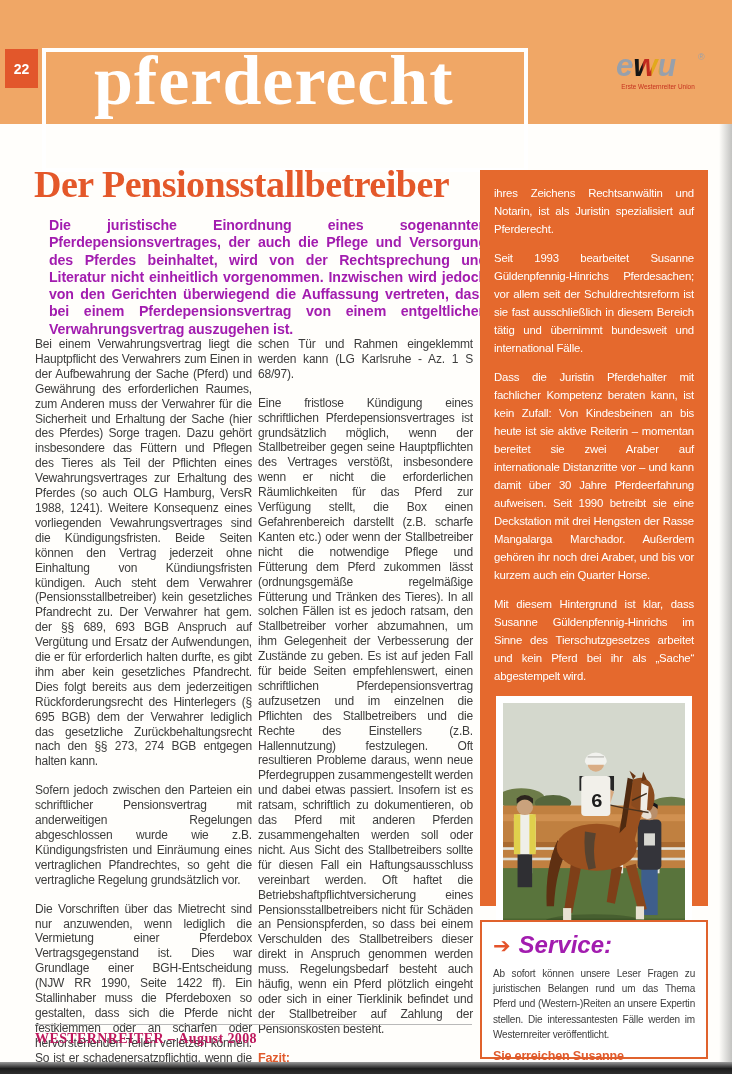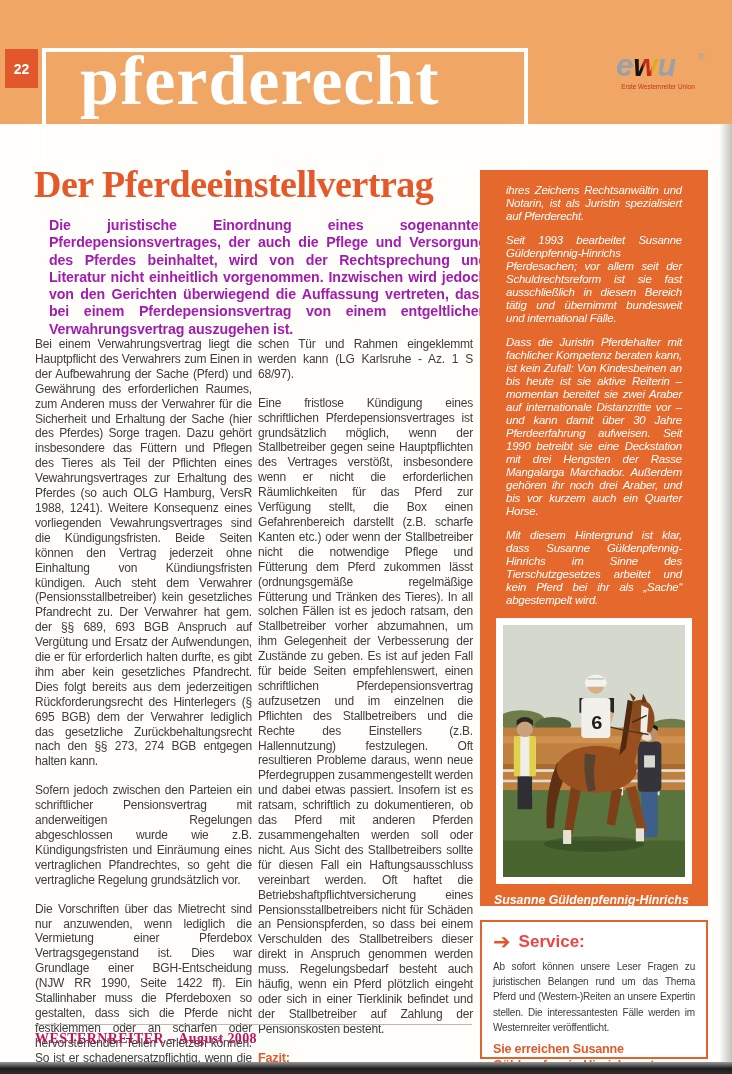--- a/index.html
+++ b/index.html
@@ -3,21 +3,21 @@
 <meta charset="utf-8">
 <style>
   html,body { margin:0; padding:0; background:#dcdcda; }
   .page { position:relative; width:732px; height:1074px; background:#fffefb; overflow:hidden;
           font-family:"Liberation Sans","DejaVu Sans",sans-serif; }
 
   
   .band { position:absolute; left:0; top:0; width:732px; height:124px; background:#F0A766; }
   .band-frame { position:absolute; left:42px; top:48px; width:478px; height:116px;
                 border:4px solid #ffffff; }
-  .band-title { position:absolute; left:80px; top:46px; font-family:"Liberation Serif","DejaVu Serif",serif;
+  .band-title { position:absolute; left:94px; top:46px; font-family:"Liberation Serif","DejaVu Serif",serif;
                 font-size:70px; font-weight:600; color:#ffffff; letter-spacing:1px; line-height:1; }
   .pagenum { position:absolute; left:5px; top:49px; width:33px; height:39px; background:#E2572B;
              color:#fff; font-weight:bold; font-size:14px; display:flex; align-items:center; justify-content:center; }
   .logo { position:absolute; left:606px; top:46px; width:106px; height:46px; }
 
   
   .article-title { position:absolute; left:34px; top:162px; font-family:"Liberation Serif","DejaVu Serif",serif;
                    font-size:38px; font-weight:bold; color:#E4582A; letter-spacing:-0.5px; }
   .intro { position:absolute; left:49px; top:217px; width:438px; font-size:14.2px; font-weight:bold;
            color:#a21caf; line-height:17.3px; text-align:justify; letter-spacing:-0.1px; }
@@ -28,32 +28,32 @@
   .col p { margin:0 0 14px 0; }
   .col-left { left:35px; width:217px; }
   .col-mid  { left:258px; width:215px; }
   .fazit-label { color:#E05A2C; font-weight:bold; font-size:12.6px; margin:8px 0 2px; }
   .fazit-text { margin:0; }
 
   
   .sidebar { position:absolute; left:480px; top:170px; width:228px; height:736px; background:#E5692D;
              color:#ffffff; box-sizing:border-box; padding:14px 14px 10px; }
   .sidebar h2 { font-size:15px; font-weight:bold; margin:2px 0 13px; letter-spacing:0; }
-  .sidebar .sb-text p { font-size:11.4px; line-height:13px; margin:0 12px 11px; text-align:justify; letter-spacing:-0.2px;font-style:italic; }
+  .sidebar .sb-text p { font-size:11.4px; line-height:18px; margin:0 0 11px; text-align:justify; letter-spacing:-0.2px; }
   .photo-frame { background:#ffffff; padding:7px; margin:4px 2px 9px; }
   .photo-frame svg { display:block; width:100%; height:252px; }
   .caption { font-style:italic; font-weight:bold; font-size:12.3px; line-height:15.8px; }
   .caption div { margin:0; }
 
   
   .service { position:absolute; left:480px; top:920px; width:228px; height:139px; background:#ffffff;
              border:2px solid #E0622D; box-sizing:border-box; padding:7px 11px; }
   .service-head { display:flex; align-items:center; gap:8px; margin:2px 0 7px; }
   .service-arrow { color:#E4532B; font-size:21px; font-weight:bold; line-height:1; }
-  .service-title { color:#ef4444; font-size:17px; font-weight:bold; letter-spacing:0; }
+  .service-title { color:#a21caf; font-size:24px; font-weight:bold; letter-spacing:0;font-style:italic; }
   .service-body { font-size:10px; line-height:15.2px; color:#3d3d3d; text-align:justify;
                   letter-spacing:-0.2px; margin:0 0 7px; }
   .service-contact { font-size:12.6px; line-height:15.8px; color:#E05A2C; font-weight:bold; letter-spacing:-0.2px; }
 
   
   .footer-rule { position:absolute; left:35px; top:1024px; width:437px; height:1px; background:#b9b9b9; }
   .footer { position:absolute; left:35px; top:1031px; width:437px; 
             font-family:"Liberation Serif","DejaVu Serif",serif; font-size:14px; font-weight:600;
             color:#be185d; letter-spacing:0.4px; }
   .right-edge { position:absolute; right:0; top:124px; width:13px; height:938px;
@@ -84,21 +84,21 @@
           <stop offset="70%" stop-color="#E2A91C"></stop>
         <stop offset="74%" stop-color="#98A0AB"></stop>
           <stop offset="100%" stop-color="#98A0AB"></stop>
       </linearGradient>
     </defs>
     <text x="10" y="30" font-family="Liberation Sans, sans-serif" font-size="31" font-weight="bold" font-style="italic" fill="url(#wgrad)">ewu</text>
     <text x="92" y="14" font-size="9" fill="#98A0AB">®</text>
     <text x="52" y="43" font-size="6.4" fill="#C5321F" text-anchor="middle">Erste Westernreiter Union</text>
   </svg>
 
-  <div class="article-title">Der Pferdeeinstellvertrag</div>
+  <div class="article-title">Der Pensionsstallbetreiber</div>
   <div class="intro">Die juristische Einordnung eines sogenannten Pferdepensionsvertrages, der auch die Pflege und Versorgung des Pferdes beinhaltet, wird von der Rechtsprechung und Literatur nicht einheitlich vorgenommen. Inzwischen wird jedoch von den Gerichten überwiegend die Auffassung vertreten, dass bei einem Pferdepensionsvertrag von einem entgeltlichen Verwahrungsvertrag auszugehen ist.</div>
 
   <div class="col col-left">
       <p>Bei einem Verwahrungsvertrag liegt die Hauptpflicht des Verwahrers zum Einen in der Aufbewahrung der Sache (Pferd) und Gewährung des erforderlichen Raumes, zum Anderen muss der Verwahrer für die Sicherheit und Erhaltung der Sache (hier des Pferdes) Sorge tragen. Dazu gehört insbesondere das Füttern und Pflegen des Tieres als Teil der Pflichten eines Vewahrungsvertrages zur Erhaltung des Pferdes (so auch OLG Hamburg, VersR 1988, 1241). Weitere Konsequenz eines vorliegenden Vewahrungsvertrages sind die Kündigungsfristen. Beide Seiten können den Vertrag jederzeit ohne Einhaltung von Kündiungsfristen kündigen. Auch steht dem Verwahrer (Pensionsstallbetreiber) kein gesetzliches Pfandrecht zu. Der Verwahrer hat gem. der §§ 689, 693 BGB Anspruch auf Vergütung und Ersatz der Aufwendungen, die er für erforderlich halten durfte, es gibt ihm aber kein gesetzliches Pfandrecht. Dies folgt bereits aus dem jederzeitigen Rückforderungsrecht des Hinterlegers (§ 695 BGB) dem der Verwahrer lediglich das gesetzliche Zurückbehaltungsrecht nach den §§ 273, 274 BGB entgegen halten kann.</p>
       <p>Sofern jedoch zwischen den Parteien ein schriftlicher Pensionsvertrag mit anderweitigen Regelungen abgeschlossen wurde wie z.B. Kündigungsfristen und Einräumung eines vertraglichen Pfandrechtes, so geht die vertragliche Regelung grundsätzlich vor.</p>
       <p>Die Vorschriften über das Mietrecht sind nur anzuwenden, wenn lediglich die Vermietung einer Pferdebox Vertragsgegenstand ist. Dies war Grundlage einer BGH-Entscheidung (NJW RR 1990, Seite 1422 ff). Ein Stallinhaber muss die Pferdeboxen so gestalten, dass sich die Pferde nicht festklemmen oder an scharfen oder hervorstehenden Teilen verletzen können. So ist er schadenersatzpflichtig, wenn die Boxentür bei Druck von innen sich nach außen bewegt mit der Folge, dass das eingestellte Pferd mit einer Gliedmaße zwi-</p>
     </div>
 
   <div class="col col-mid">
     <div>

